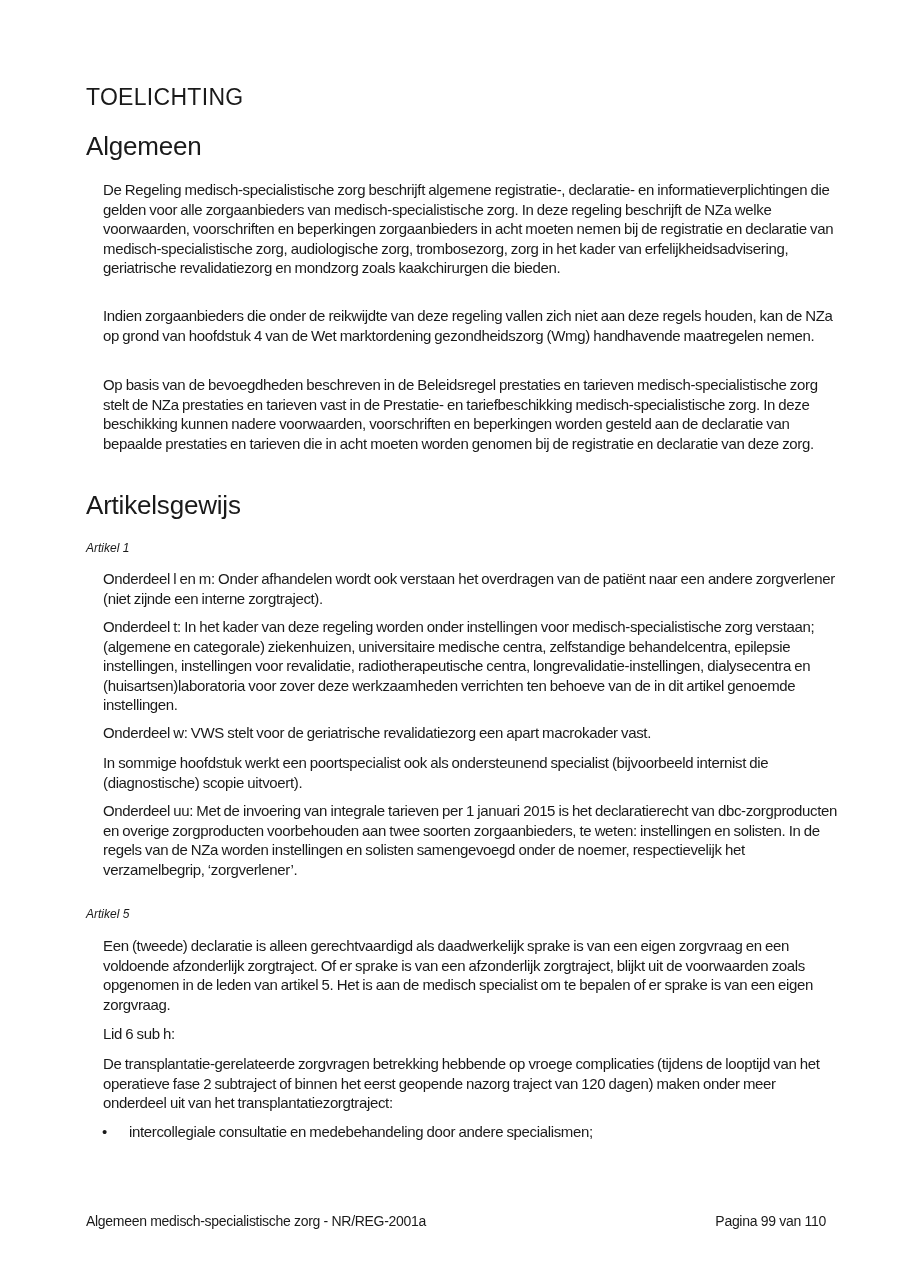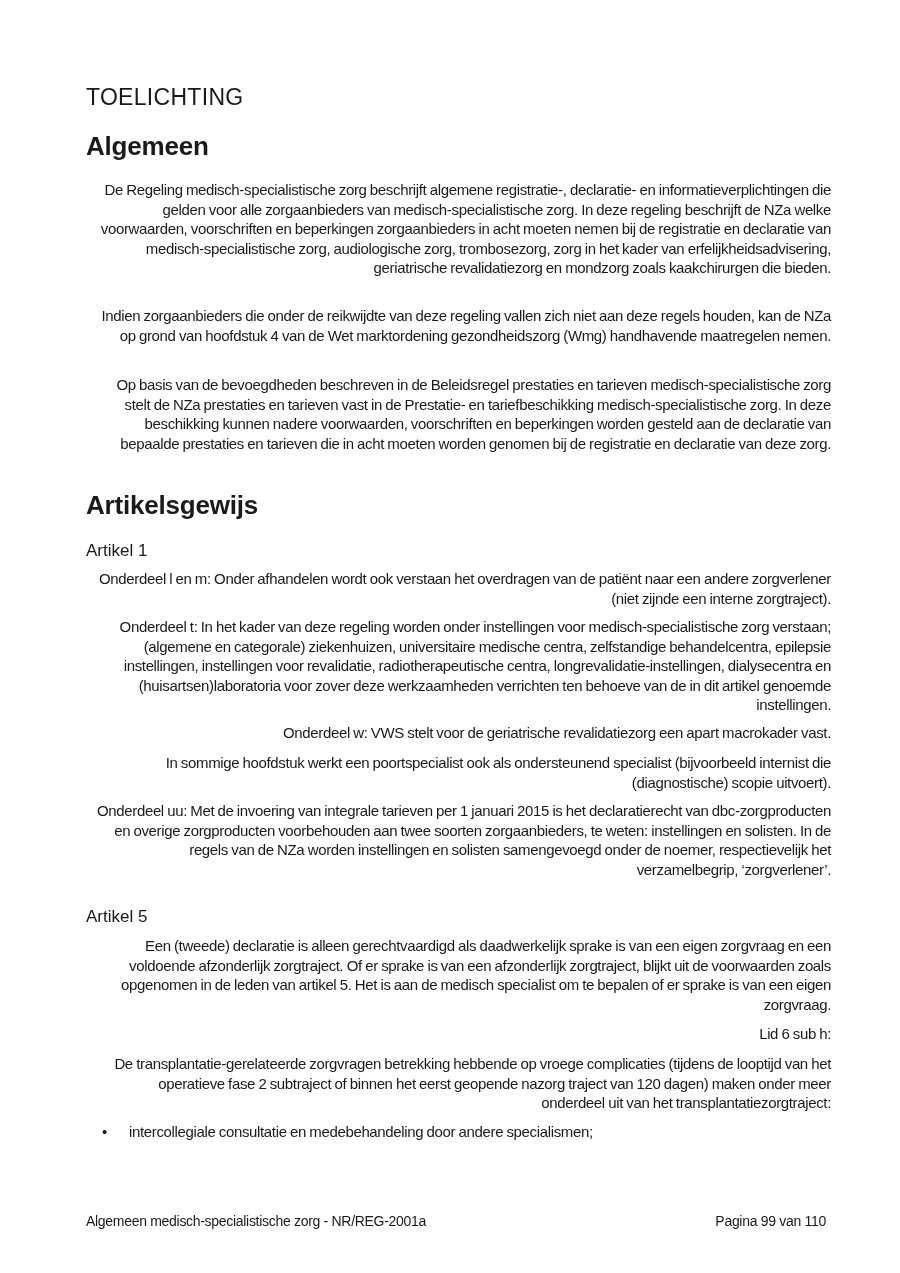--- a/index.html
+++ b/index.html
@@ -1,22 +1,22 @@
 <!DOCTYPE html>
 <html><head>
 <meta charset="utf-8">
 <style>
   html, body { margin: 0; padding: 0; background: #ffffff; }
   body { width: 900px; height: 1273px; position: relative; overflow: hidden;
          font-family: "Liberation Sans", sans-serif; color: #1a1a1a; }
   .page { position: absolute; left: 86px; top: 0; width: 740px; }
   .doc-title { position: absolute; top: 84px; left: 0; font-size: 23px; font-weight: normal; letter-spacing: 0.3px; margin: 0; }
-  .h2 { position: absolute; left: 0; font-size: 26px; font-weight: bold; margin: 0; letter-spacing: -0.2px; }
-  .para { position: absolute; left: 10px; width: 735px; font-size: 15px; line-height: 19.6px; margin: 0; letter-spacing: -0.35px; word-spacing: -0.5px; text-align: right; }
-  .art { position: absolute; left: 0; font-size: 17px; margin: 0; }
+  .h2 { position: absolute; left: 0; font-size: 26px; font-weight: normal; margin: 0; letter-spacing: -0.2px; }
+  .para { position: absolute; left: 17px; width: 735px; font-size: 15px; line-height: 19.6px; margin: 0; letter-spacing: -0.35px; word-spacing: -0.5px; }
+  .art { position: absolute; left: 0; font-size: 12px; font-style: italic; margin: 0; }
   .bullet { position: absolute; left: 0; width: 735px; font-size: 15px; line-height: 19.6px; letter-spacing: -0.35px; word-spacing: -0.5px; }
   .bullet .dot { position: absolute; left: 16px; top: 0; }
   .bullet .txt { position: absolute; left: 43px; top: 0; white-space: nowrap; }
   .footer { position: absolute; top: 1213px; left: 0; width: 740px; font-size: 14px; letter-spacing: -0.3px; }
   .footer .left { position: absolute; left: 0; }
   .footer .right { position: absolute; right: 0; margin-left: 36px; }
 </style>
 </head>
 <body>
 

